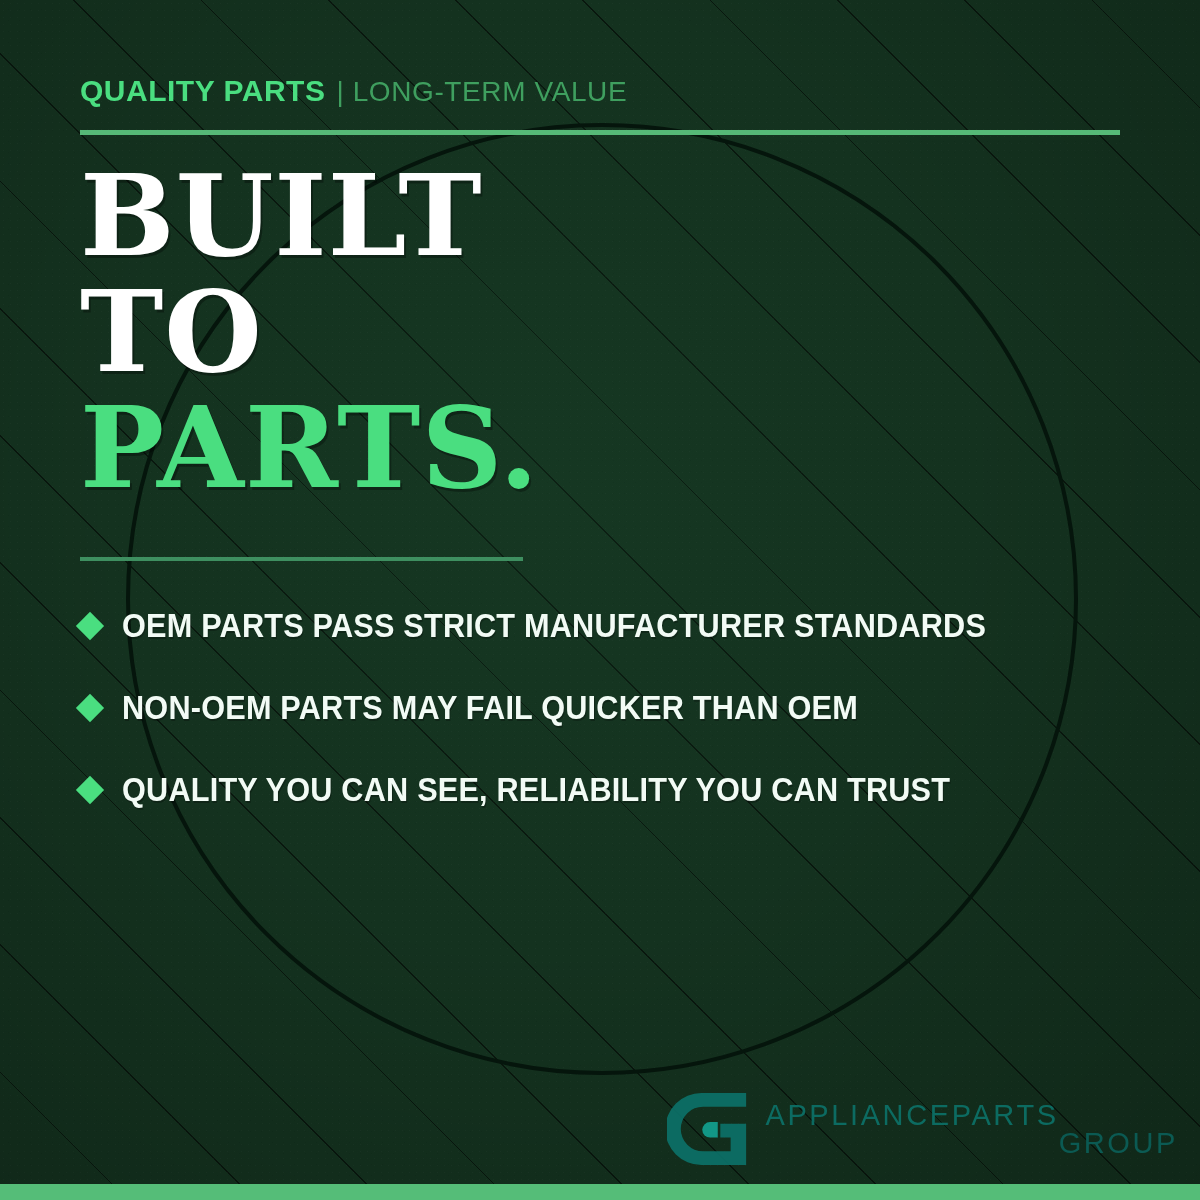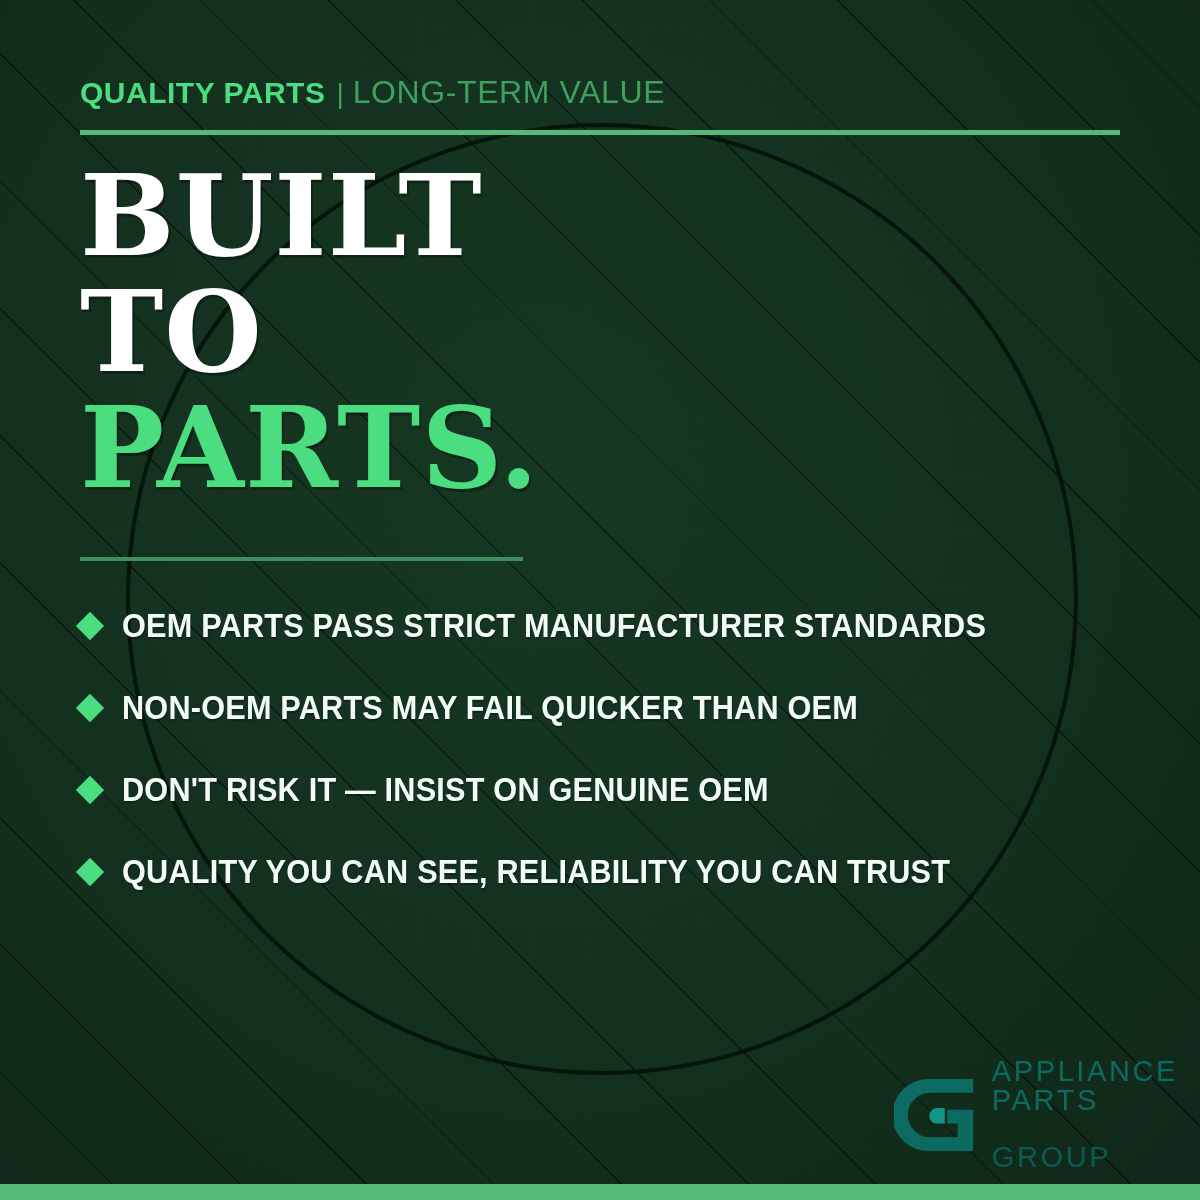--- a/index.html
+++ b/index.html
@@ -79,21 +79,21 @@
     color: #4ade80;
     text-transform: uppercase;
   }
   .eyebrow-sep {
     font-size: 28px;
     font-weight: 400;
     color: #3f9f5f;
     margin: 0 9px 0 11px;
   }
   .eyebrow-light {
-    font-size: 32px;
+    font-size: 28px;
     font-weight: 400;
     letter-spacing: 0.6px;
     color: #3f9f5f;
     text-transform: uppercase;
   }
 
   .rule-top {
     position: absolute;
     left: 80px;
     top: 130px;
@@ -175,21 +175,20 @@
     opacity: 0.92;
   }
   .logo-mark {
     width: 86px;
     height: 86px;
     margin-right: 12px;
     flex: 0 0 auto;
   }
   .logo-words {
     display: flex;
-    flex-direction: column;
     line-height: 1.0;
   }
   .logo-word {
     font-family: "Liberation Sans", sans-serif;
     font-weight: 400;
     font-size: 29px;
     letter-spacing: 2.6px;
     color: #0c7168;
     text-transform: uppercase;
   }
@@ -232,24 +231,20 @@
   <div class="rule-mid"></div>
 
   <div class="bullets">
     <div class="bullet-row">
       <span class="bullet-diamond"></span>
       <span class="bullet-text">OEM PARTS PASS STRICT MANUFACTURER STANDARDS</span>
     </div>
     <div class="bullet-row">
       <span class="bullet-diamond"></span>
       <span class="bullet-text">NON-OEM PARTS MAY FAIL QUICKER THAN OEM</span>
-    </div>
-    <div class="bullet-row">
-      <span class="bullet-diamond"></span>
-      <span class="bullet-text">DON'T RISK IT — INSIST ON GENUINE OEM</span>
     </div>
     <div class="bullet-row">
       <span class="bullet-diamond"></span>
       <span class="bullet-text">QUALITY YOU CAN SEE, RELIABILITY YOU CAN TRUST</span>
     </div>
   </div>
 
   <div class="logo">
     <span class="logo-mark">
       <svg viewBox="0 0 100 100" width="86" height="86" aria-hidden="true">

